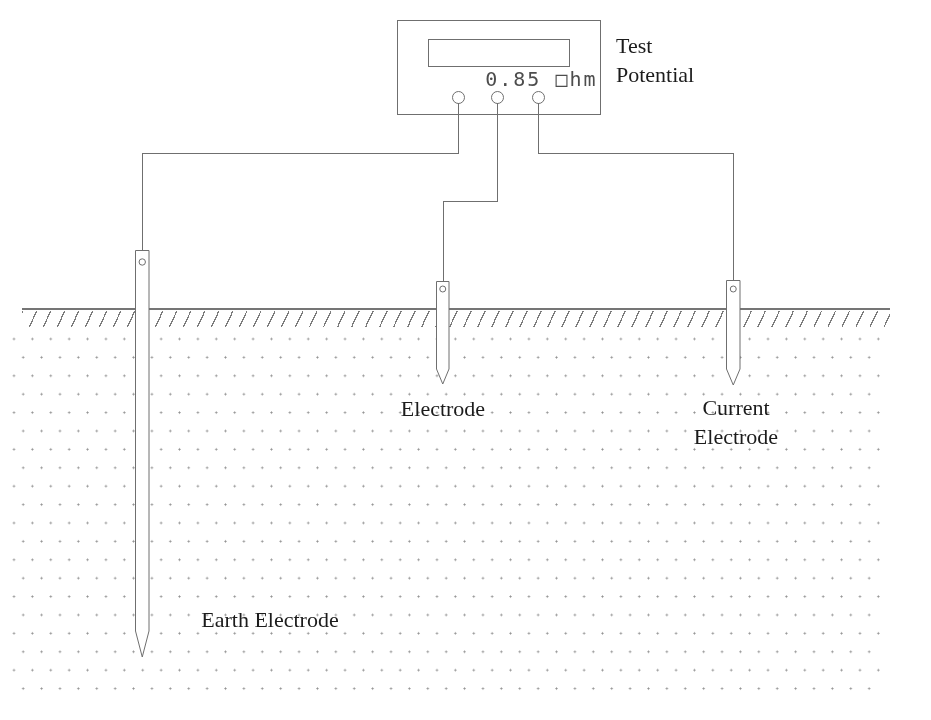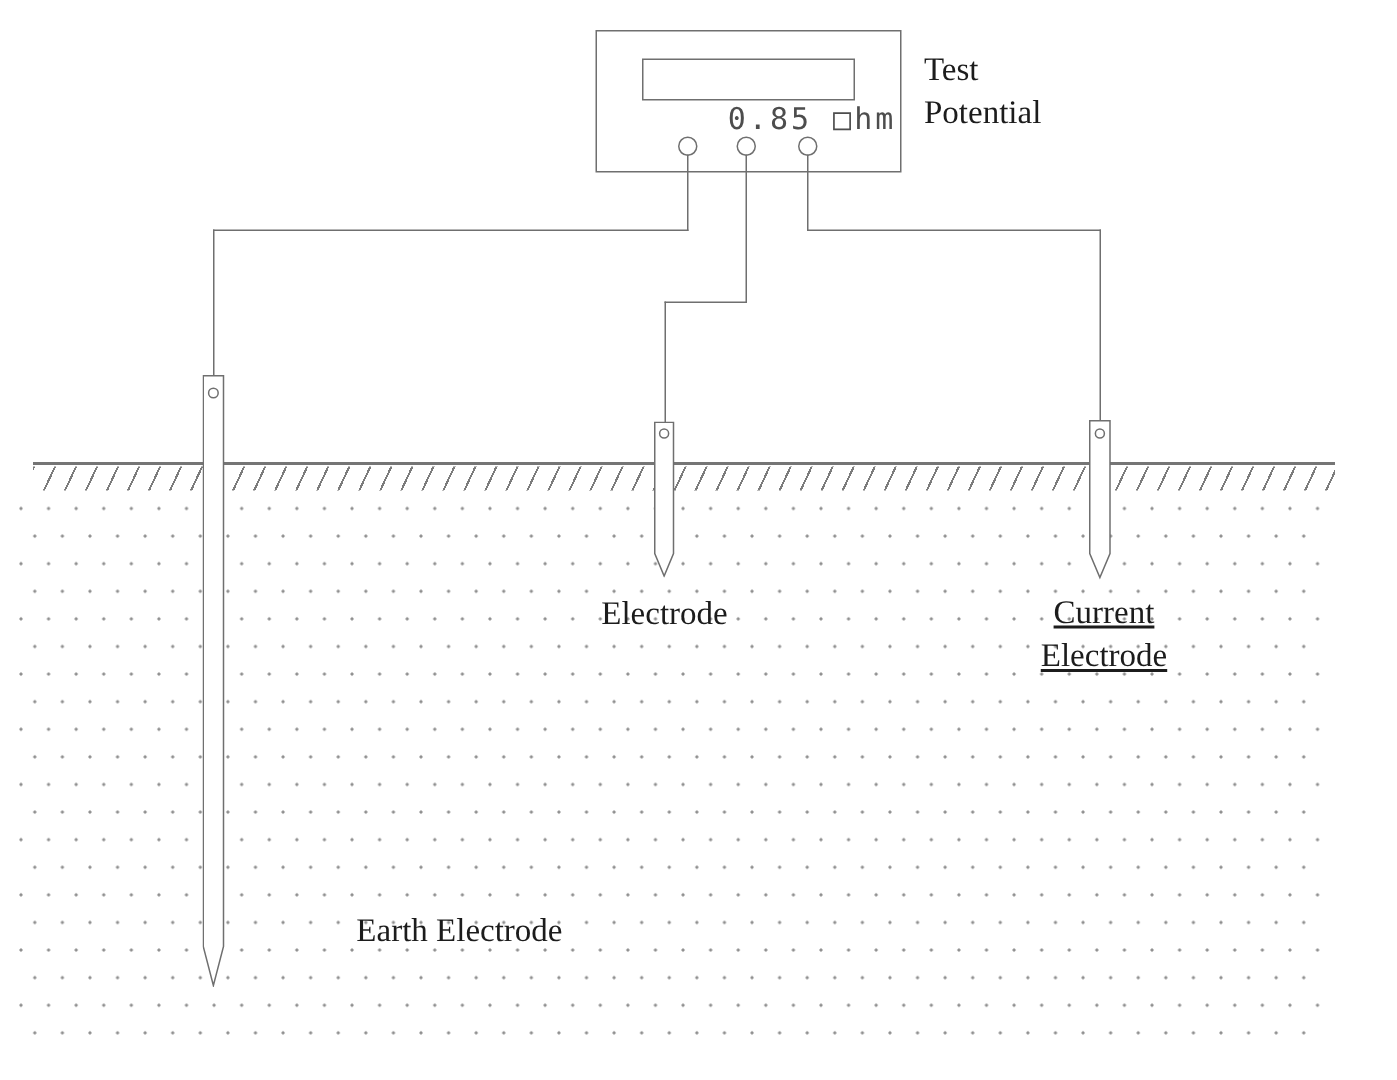--- a/index.html
+++ b/index.html
@@ -63,22 +63,22 @@
   .electrode polygon{fill:#ffffff;stroke:var(--line-color);stroke-width:1;}
   .electrode circle{fill:none;stroke:var(--line-color);stroke-width:1;}
 
   
   .label{
     position:absolute;font-size:22px;line-height:29px;
     color:var(--label-text-color);
   }
   .label-device{left:616px;top:31px;width:150px;text-align:left;}
   .label-potential{left:373px;top:394px;width:140px;text-align:center;}
-  .label-current{left:666px;top:393px;width:140px;text-align:center;text-decoration:underline;}
-  .label-earth{left:165px;top:605px;width:210px;text-align:right;}
+  .label-current{left:666px;top:393px;width:140px;text-align:center;}
+  .label-earth{left:165px;top:605px;width:210px;text-align:center;}
 </style>
 </head>
 <body>
 
 <div class="canvas">
 
   <div class="device-box"></div>
   <div class="lcd">
     <span>0.85 □hm</span>
   </div>

